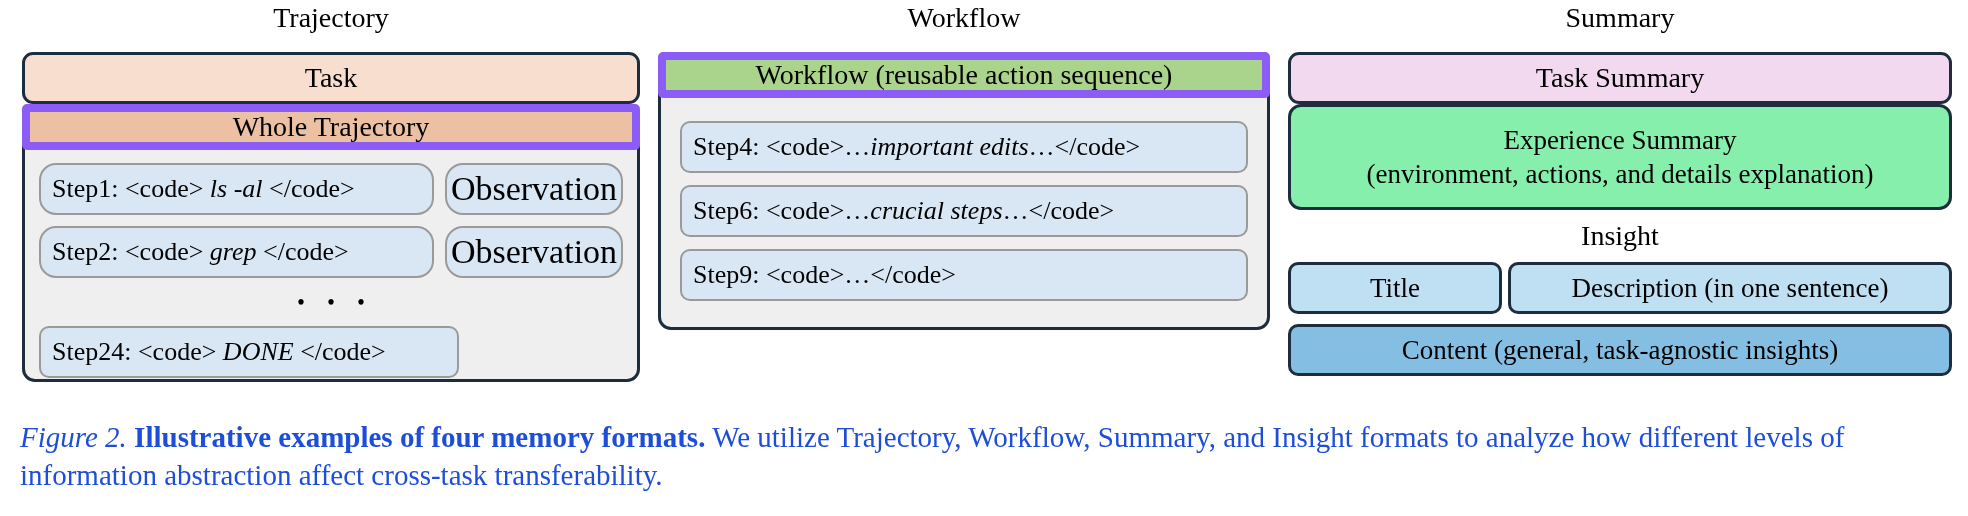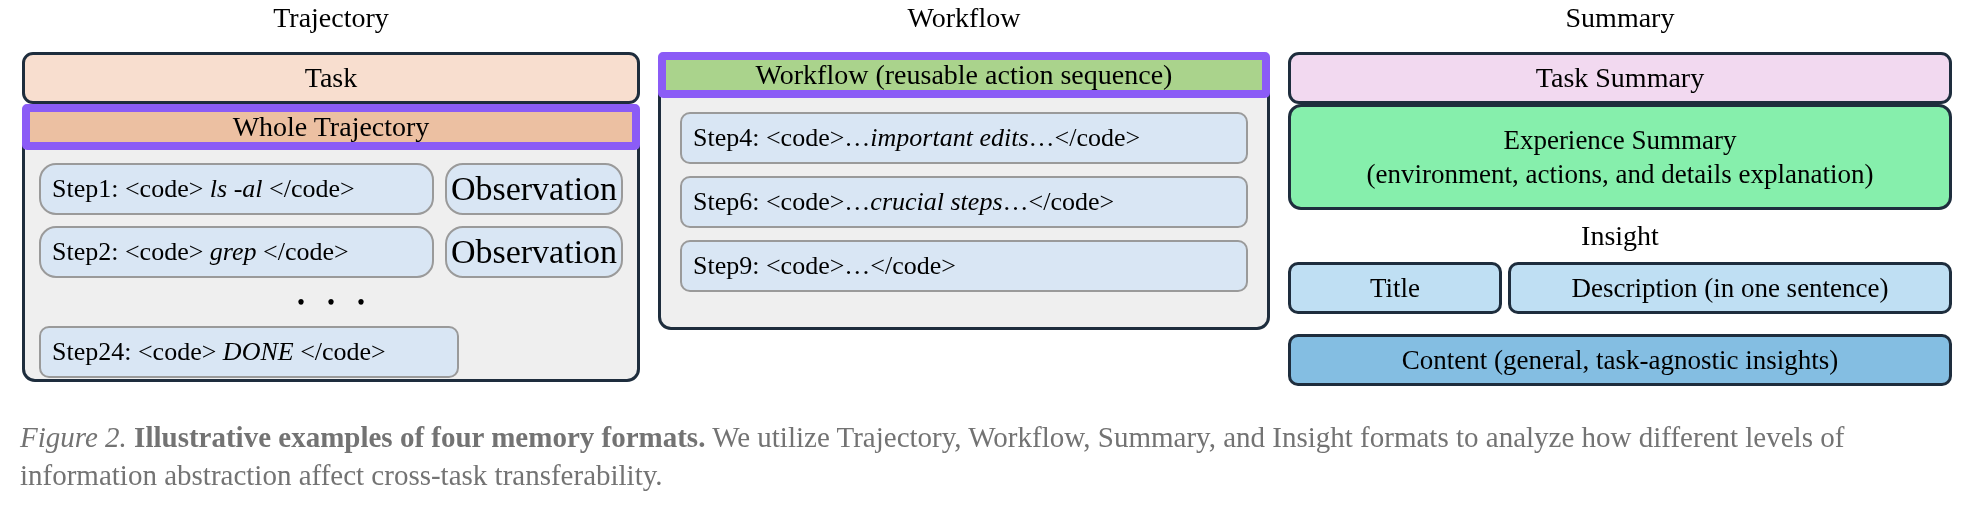--- a/index.html
+++ b/index.html
@@ -36,21 +36,21 @@
     box-sizing:border-box; height:278px;
     border:3px solid #1e2d3d; border-radius:13px; background:#efefef;
   }
   .container-header {
     box-sizing:border-box; height:46px; margin:-3px -3px 0 -3px;
     border:8px solid #8b5cf6; border-radius:5px;
     display:flex; align-items:center; justify-content:center; font-size:28px;
   }
   .body { box-sizing:border-box; display:flex; flex-direction:column; }
   .body-trajectory { padding:13px 14px 8px 14px; gap:11px; }
-  .body-workflow   { padding:14px 19px 12px 19px; gap:12px; }
+  .body-workflow   { padding:23px 19px 12px 19px; gap:12px; }
 
   .step-row { display:flex; gap:11px; }
   .step-box {
     box-sizing:border-box; height:52px;
     background:#d9e6f4; border:2px solid #9a9a9a; border-radius:10px;
     display:flex; align-items:center;
     font-size:26px; padding:0 11px; white-space:nowrap;
   }
   .step-grow { flex:1 1 auto;border-radius:17px; }
   .obs-box {
@@ -68,33 +68,33 @@
   .experience-box {
     box-sizing:border-box; height:106px;
     border:3px solid #1e2d3d; border-radius:13px;
     display:flex; flex-direction:column; align-items:center; justify-content:center;
     font-size:27px; line-height:34px; text-align:center;
   }
   .insight-title {
     height:52px; display:flex; align-items:center; justify-content:center;
     font-size:28px;
   }
-  .insight-row { display:flex; gap:6px; margin-bottom:20px; }
+  .insight-row { display:flex; gap:6px; margin-bottom:10px; }
   .insight-box {
     box-sizing:border-box; height:52px;
     border:3px solid #1e2d3d; border-radius:10px;
     display:flex; align-items:center; justify-content:center; font-size:27px;
   }
   .title-box { width:214px; flex:0 0 214px; }
   .desc-box  { flex:1 1 auto; }
   .content-box { width:100%; }
 
   .caption {
     position:absolute; left:20px; top:418px; width:1940px;
-    font-size:29px; line-height:38px; color:#737373;
+    font-size:29px; line-height:38px; color:#1d4ed8;
   }
   .caption .fig-label { font-style:italic; }
   .caption .fig-bold { font-weight:bold; }
 </style>
 </head>
 <body>
 
 <div class="canvas">
 
   <div class="panel" id="panel-trajectory">

